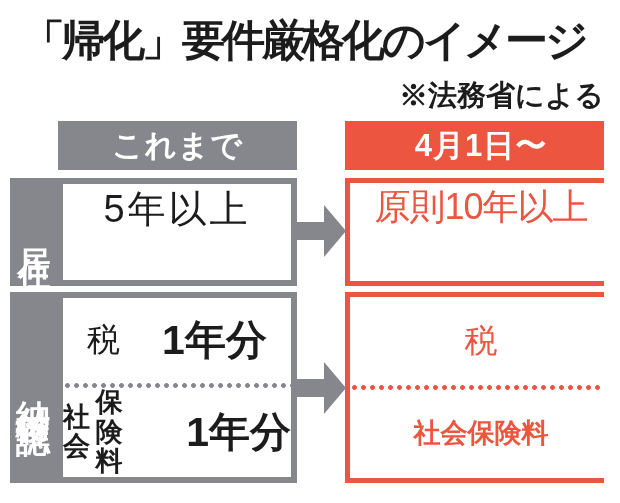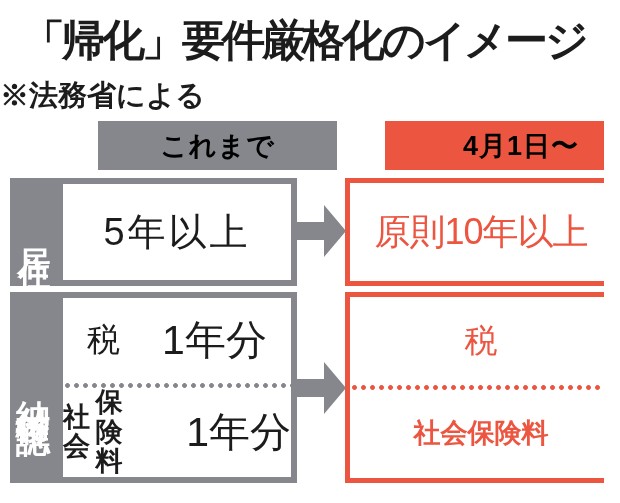--- a/index.html
+++ b/index.html
@@ -24,35 +24,34 @@
     left: 22px; top: 12px;
     font-size: 43px;
     font-weight: 800;
     letter-spacing: -3px;
     color: var(--ink);
     white-space: nowrap;
   }
   .subtitle {
     position: absolute;
     left: 0; right: 0; top: 76px;
-    text-align: left;
+    text-align: right;
     font-size: 29px;
     font-weight: 600;
     color: var(--ink);
   }
   .hdr {
     position: absolute;
     display: flex;
     align-items: center;
     justify-content: center;
-    color: #000000;
-    font-size: 27px;
+    color: #ffffff;
+    font-size: 31px;
     font-weight: 800;
     letter-spacing: 1px;
-    margin-left: 40px;
   }
   .hdr-before { left: 58px; top: 121px; width: 239px; height: 49px; background: var(--gray); }
   .hdr-after  { left: 345px; top: 121px; width: 272px; height: 49px; background: var(--accent); }
   .cat {
     position: absolute;
     background: var(--gray);
     color: #fff;
     font-weight: 800;
     writing-mode: vertical-rl;
     text-orientation: upright;
@@ -73,21 +72,20 @@
   }
   .gray-box { border: 6px solid var(--gray); }
   .orange-box { border: 5px solid var(--accent); }
   .box1 { left: 57px;  top: 178px; width: 240px; height: 108px; }
   .box2 { left: 345px; top: 178px; width: 272px; height: 108px; }
   .box3 { left: 57px;  top: 292px; width: 240px; height: 191px; }
   .box4 { left: 345px; top: 292px; width: 272px; height: 191px; }
   .center-cell {
     flex: 1;
     display: flex;
-    align-items: center;
     justify-content: center;
     border-radius: 23px;
   }
   .val-plain {
     font-size: 38px;
     font-weight: 500;
     letter-spacing: 3px;
     color: var(--ink);
   }
   .val-after-main {
@@ -112,21 +110,21 @@
   .stack {
     display: flex;
     flex-direction: row;
     align-items: center;
     line-height: 1.1;
     font-size: 27px;
     font-weight: 600;
   }
   .val-bold {
     font-size: 41px;
-    font-weight: 400;
+    font-weight: 700;
     letter-spacing: 0px;
     white-space: nowrap;
   }
   .orange-box .lbl, .orange-box .stack, .orange-box .val-bold { color: var(--accent); }
   .gray-box .lbl, .gray-box .stack, .gray-box .val-bold { color: var(--ink); }
   .dotted {
     height: 5px;
     flex: 0 0 5px;
     background-repeat: repeat-x;
     background-position: left center;

